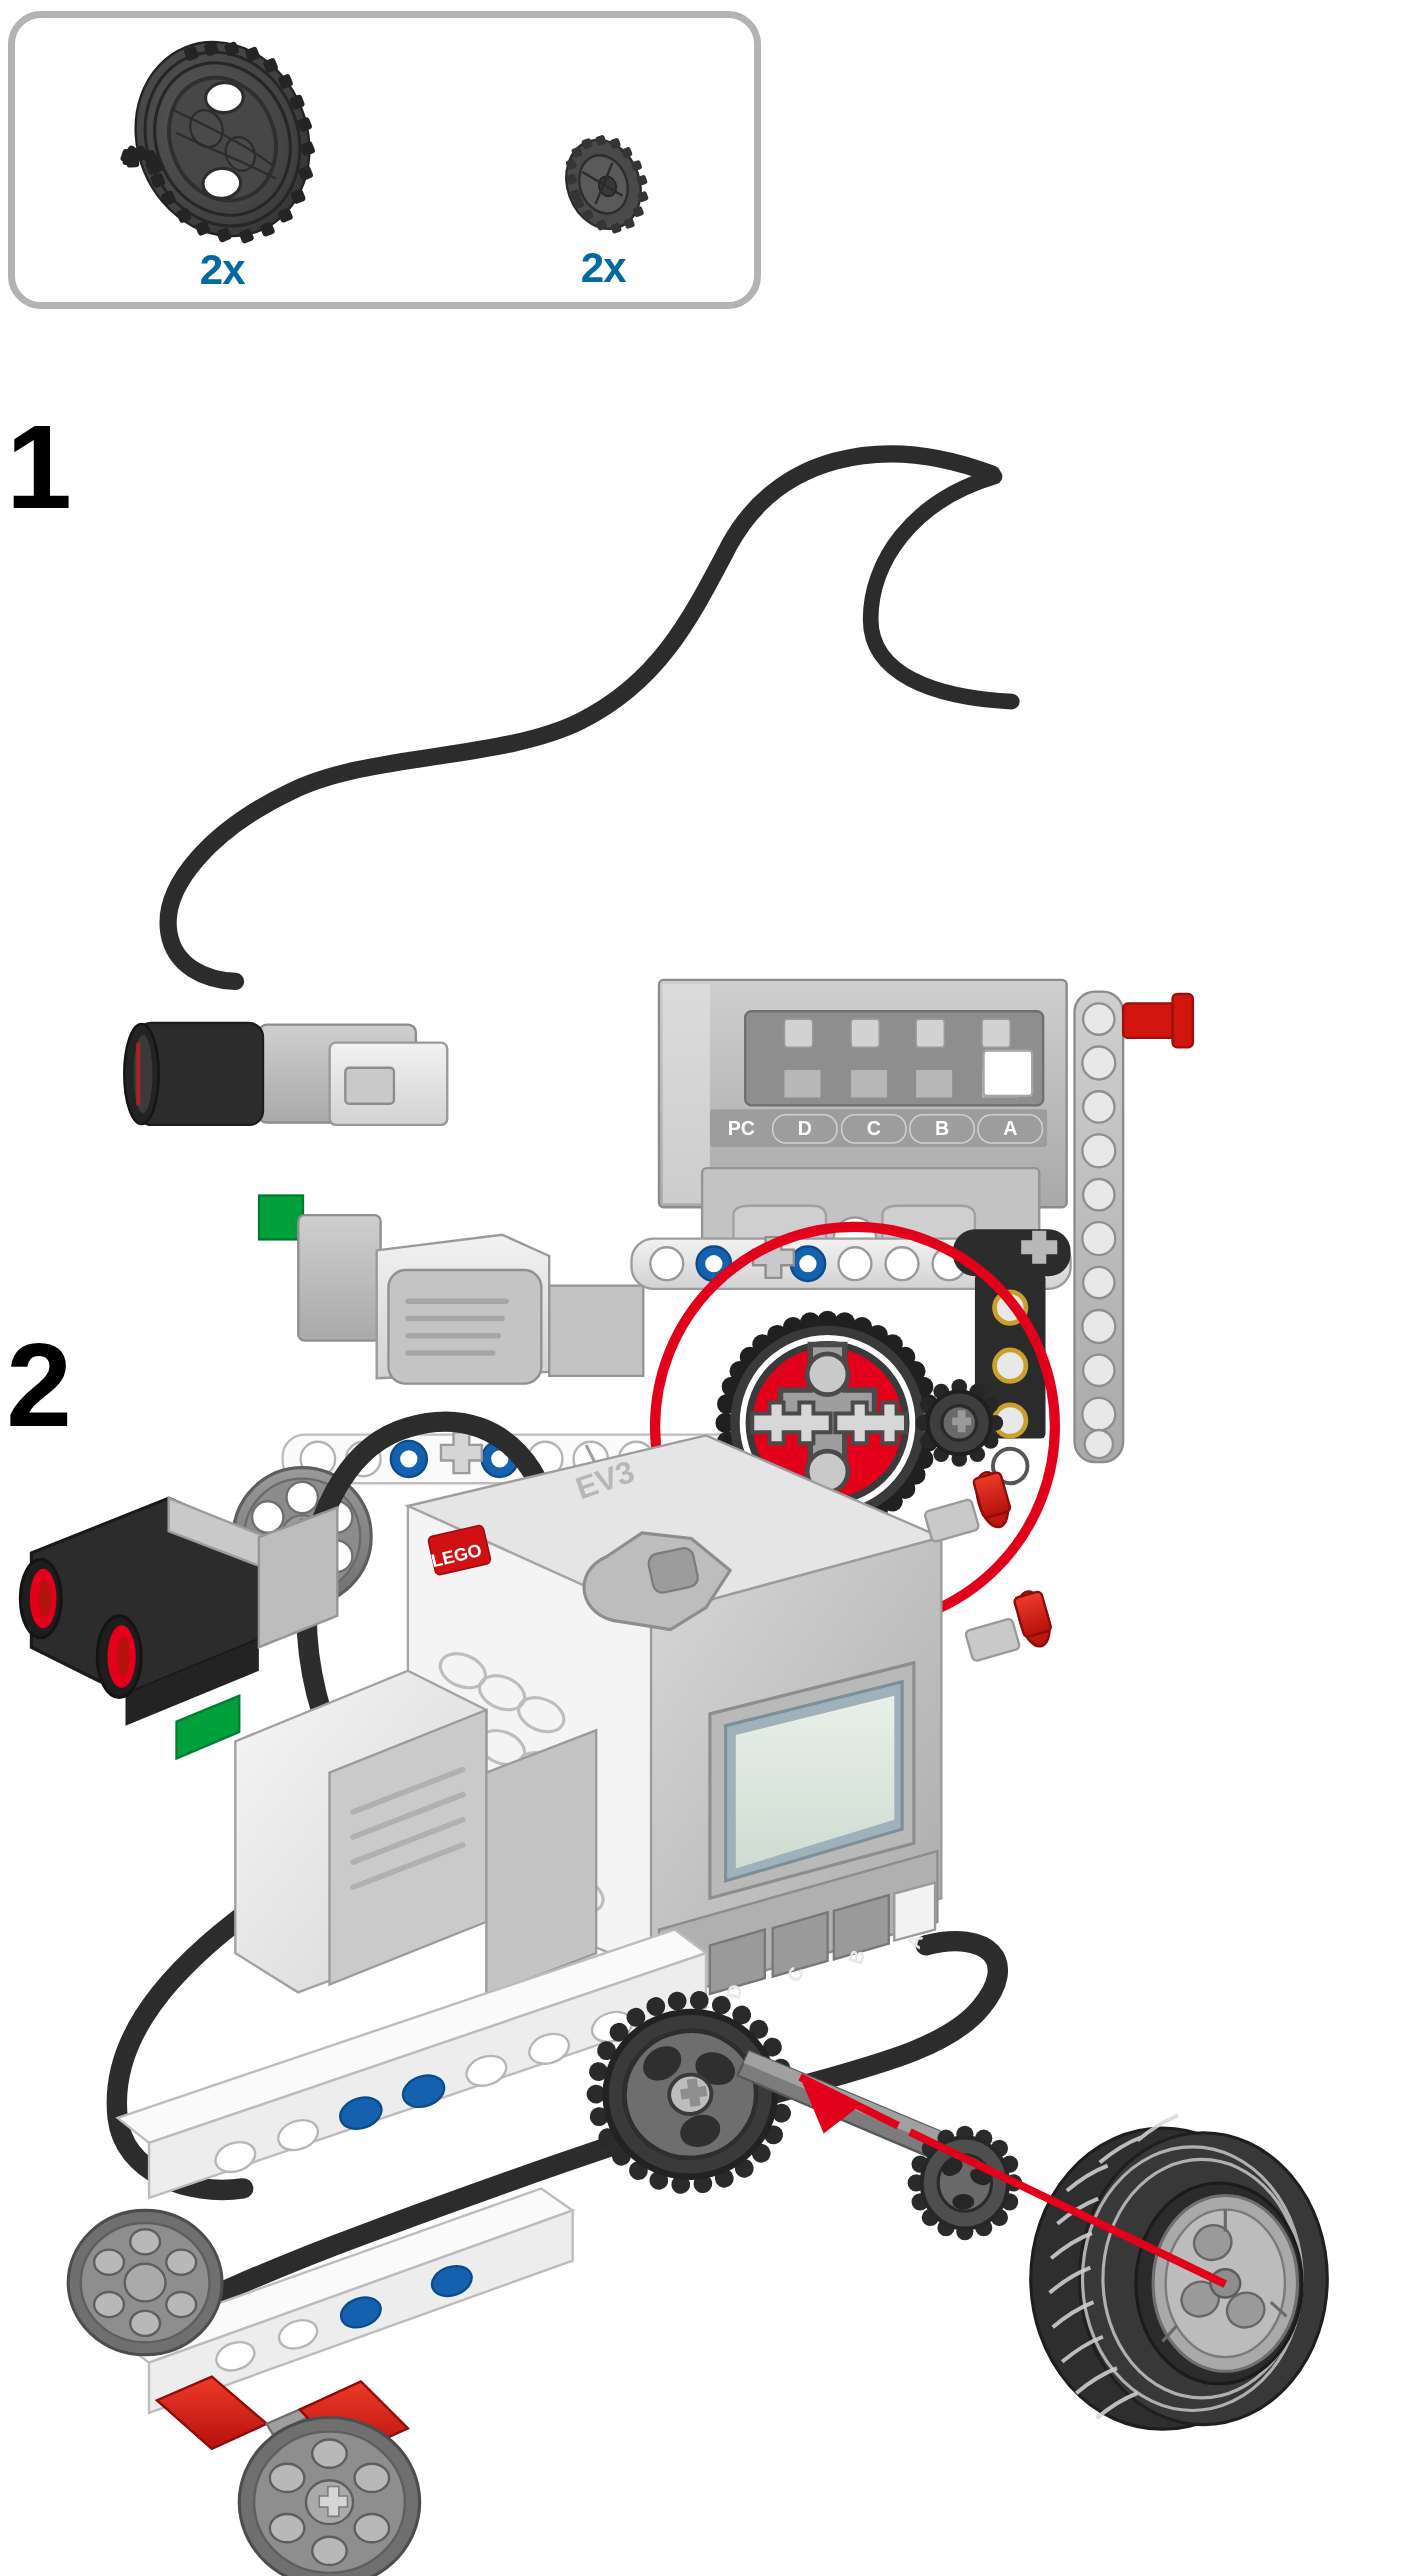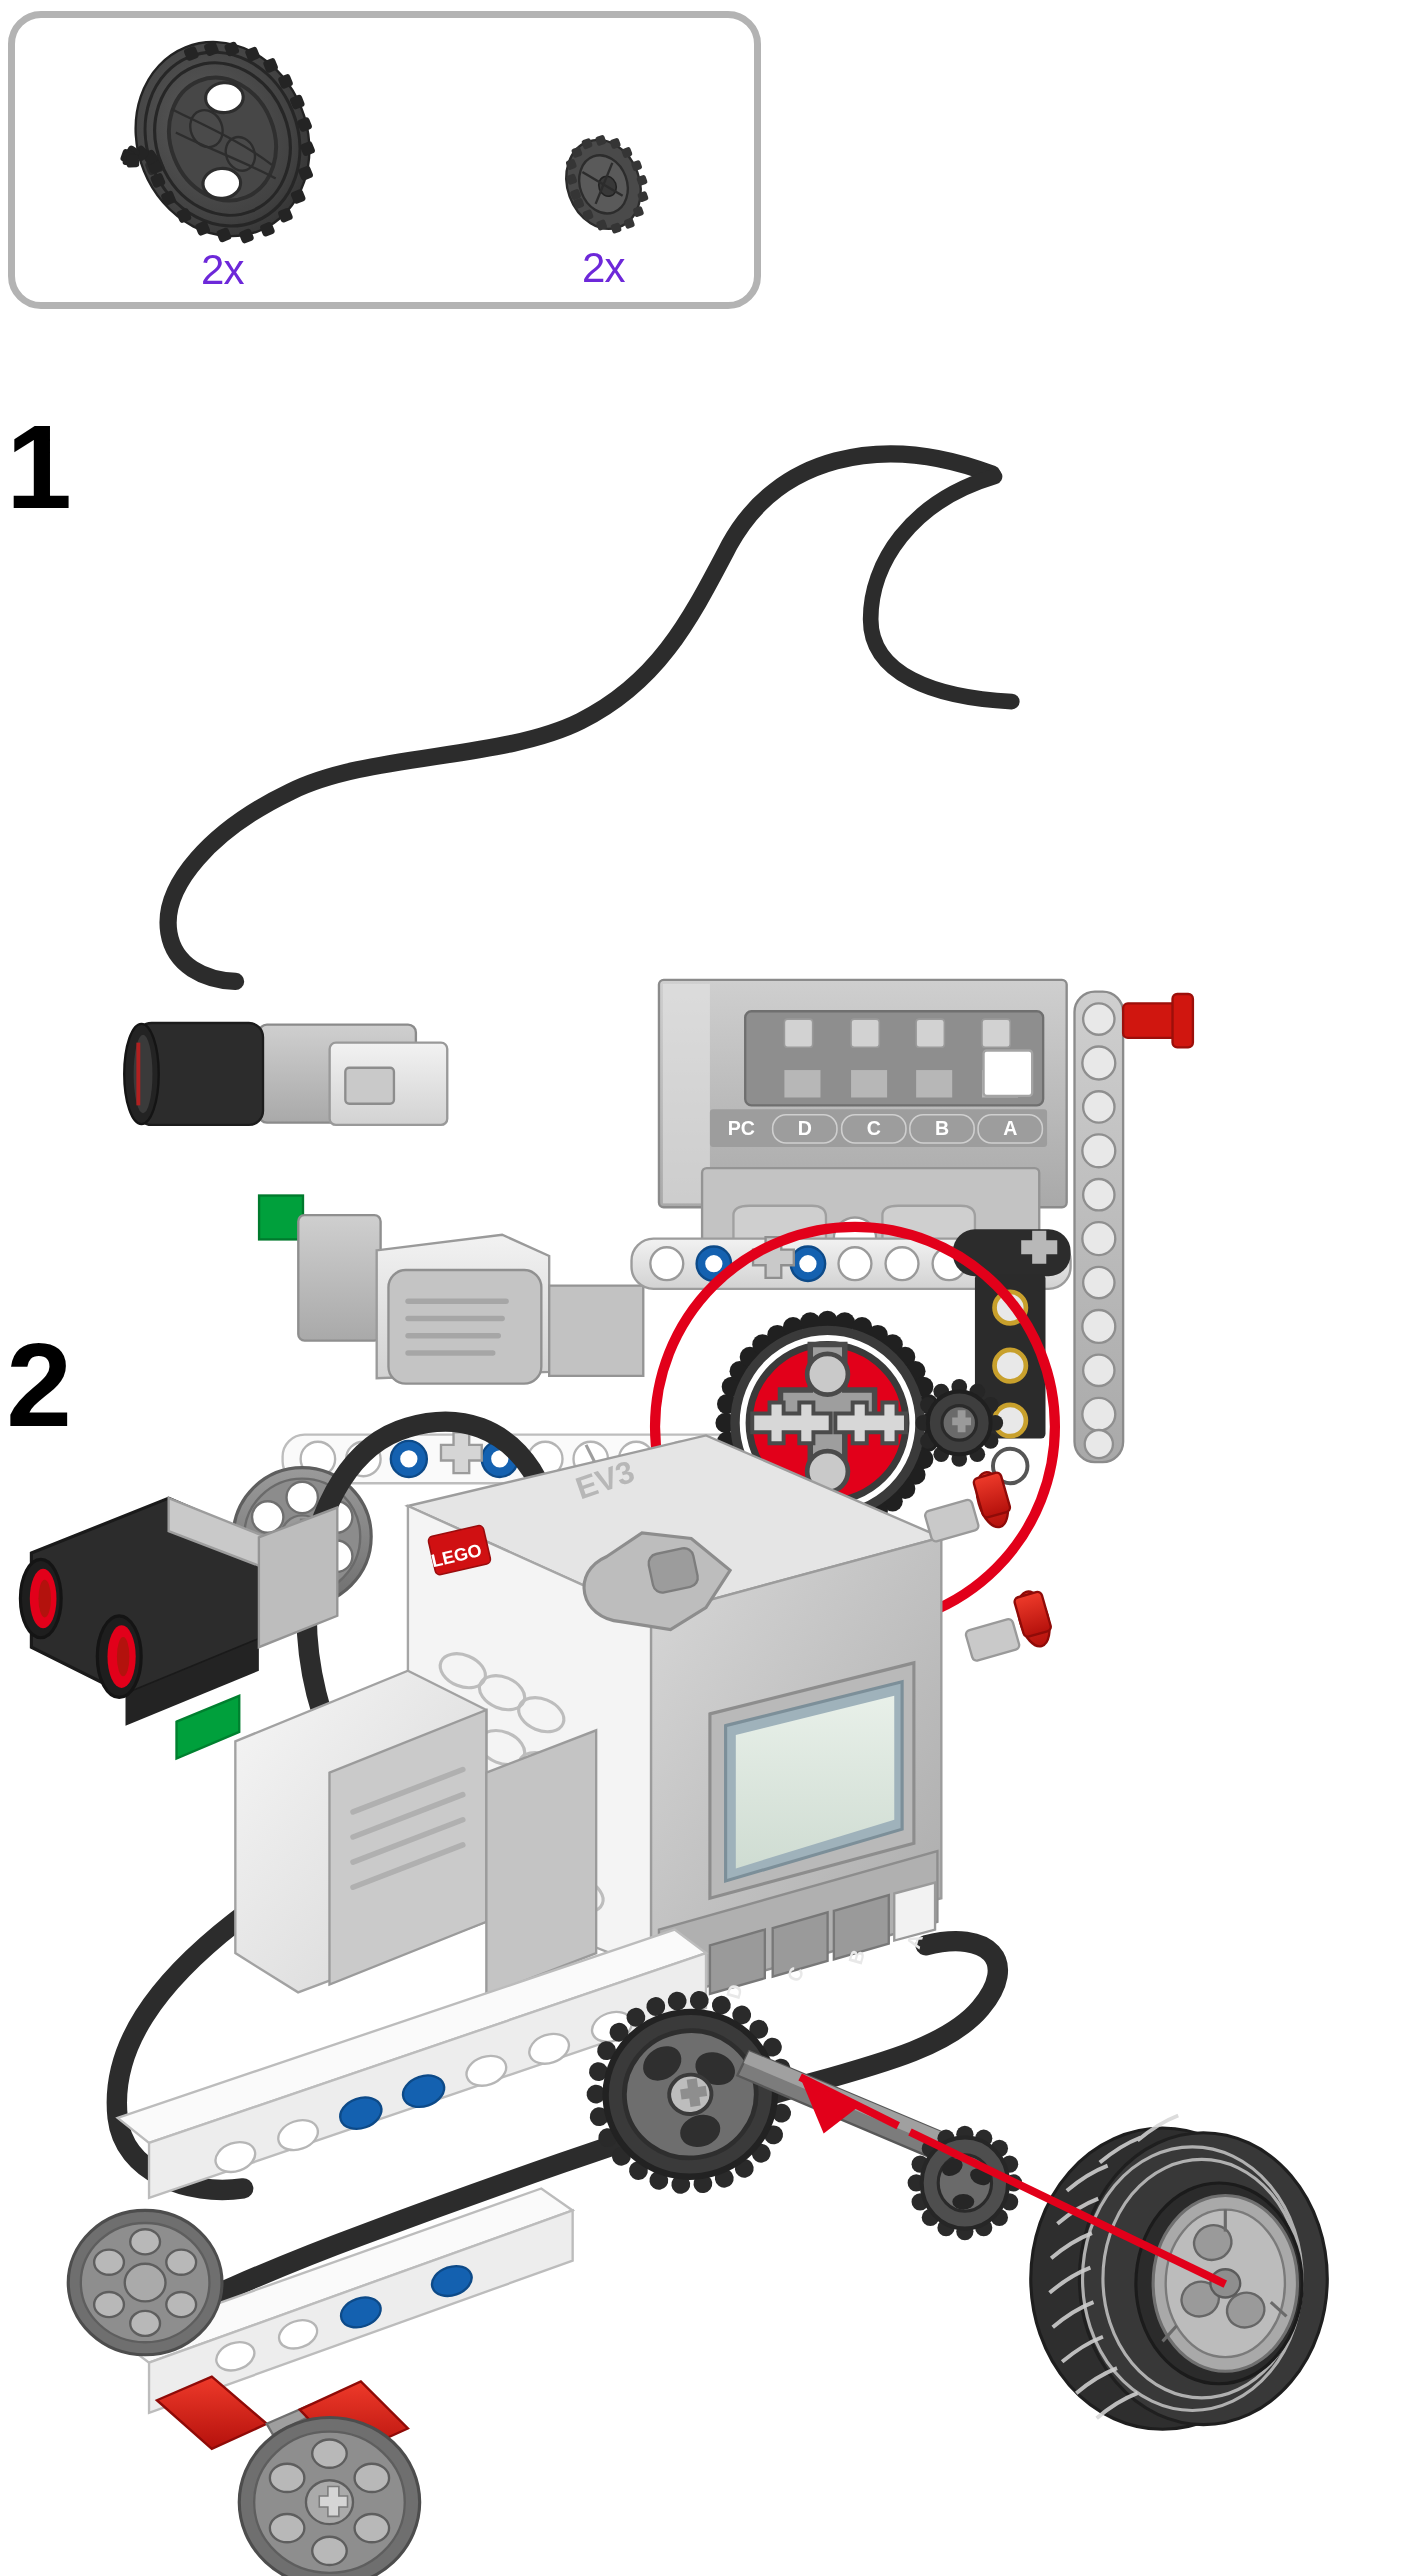--- a/index.html
+++ b/index.html
@@ -11,21 +11,21 @@
   .page{position:relative;width:1412px;height:2576px;background:#fff;}
 
   
   .parts-box{
     position:absolute;left:7.8px;top:11px;width:753px;height:298px;
     border:7px solid #b3b3b3;border-radius:33px;background:#fff;
     box-sizing:border-box;
   }
   .parts-item{position:absolute;text-align:center;}
   .parts-qty{
-    font-size:42px;font-weight:normal;color:#6d28d9;letter-spacing:-0.8px;
+    font-size:42px;font-weight:bold;color:#0369a1;letter-spacing:-0.8px;
     font-family:"Liberation Sans", sans-serif;line-height:1;
   }
 
   
   .step-num{
     position:absolute;font-size:118px;font-weight:bold;color:#000;
     line-height:1;font-family:"Liberation Sans", sans-serif;
   }
   #step1-num{left:6.3px;top:408px;}
   #step2-num{left:6.3px;top:1326px;}

